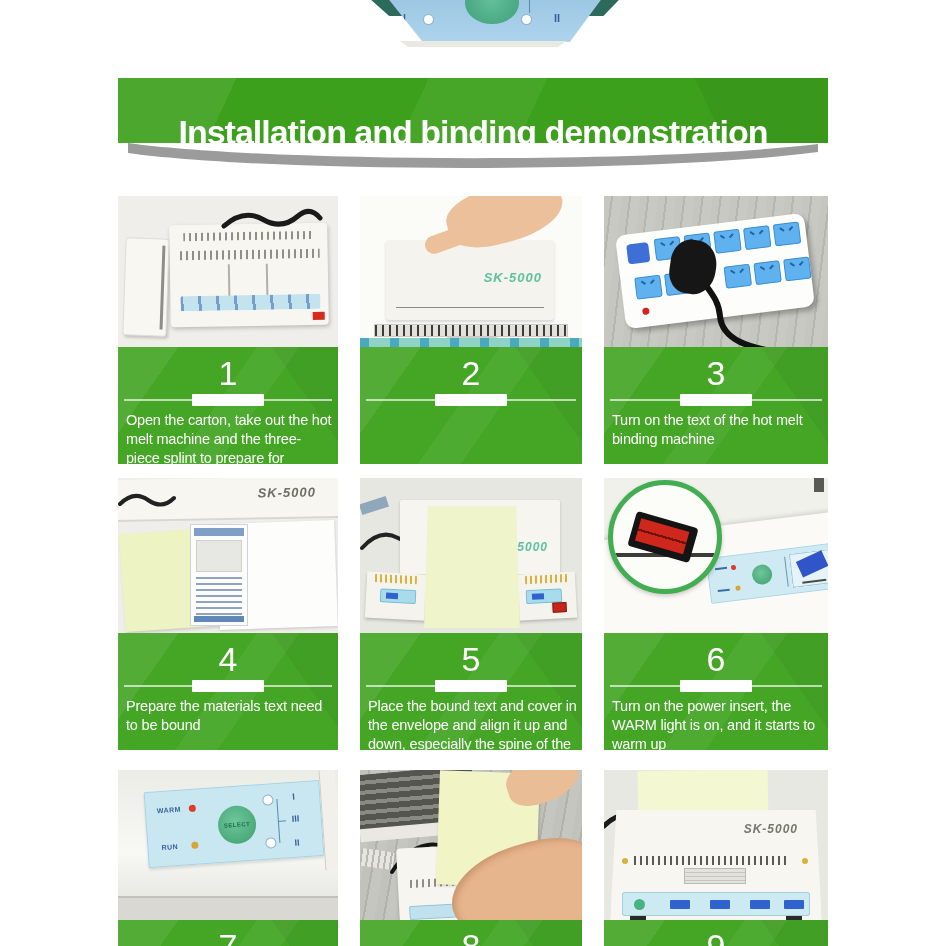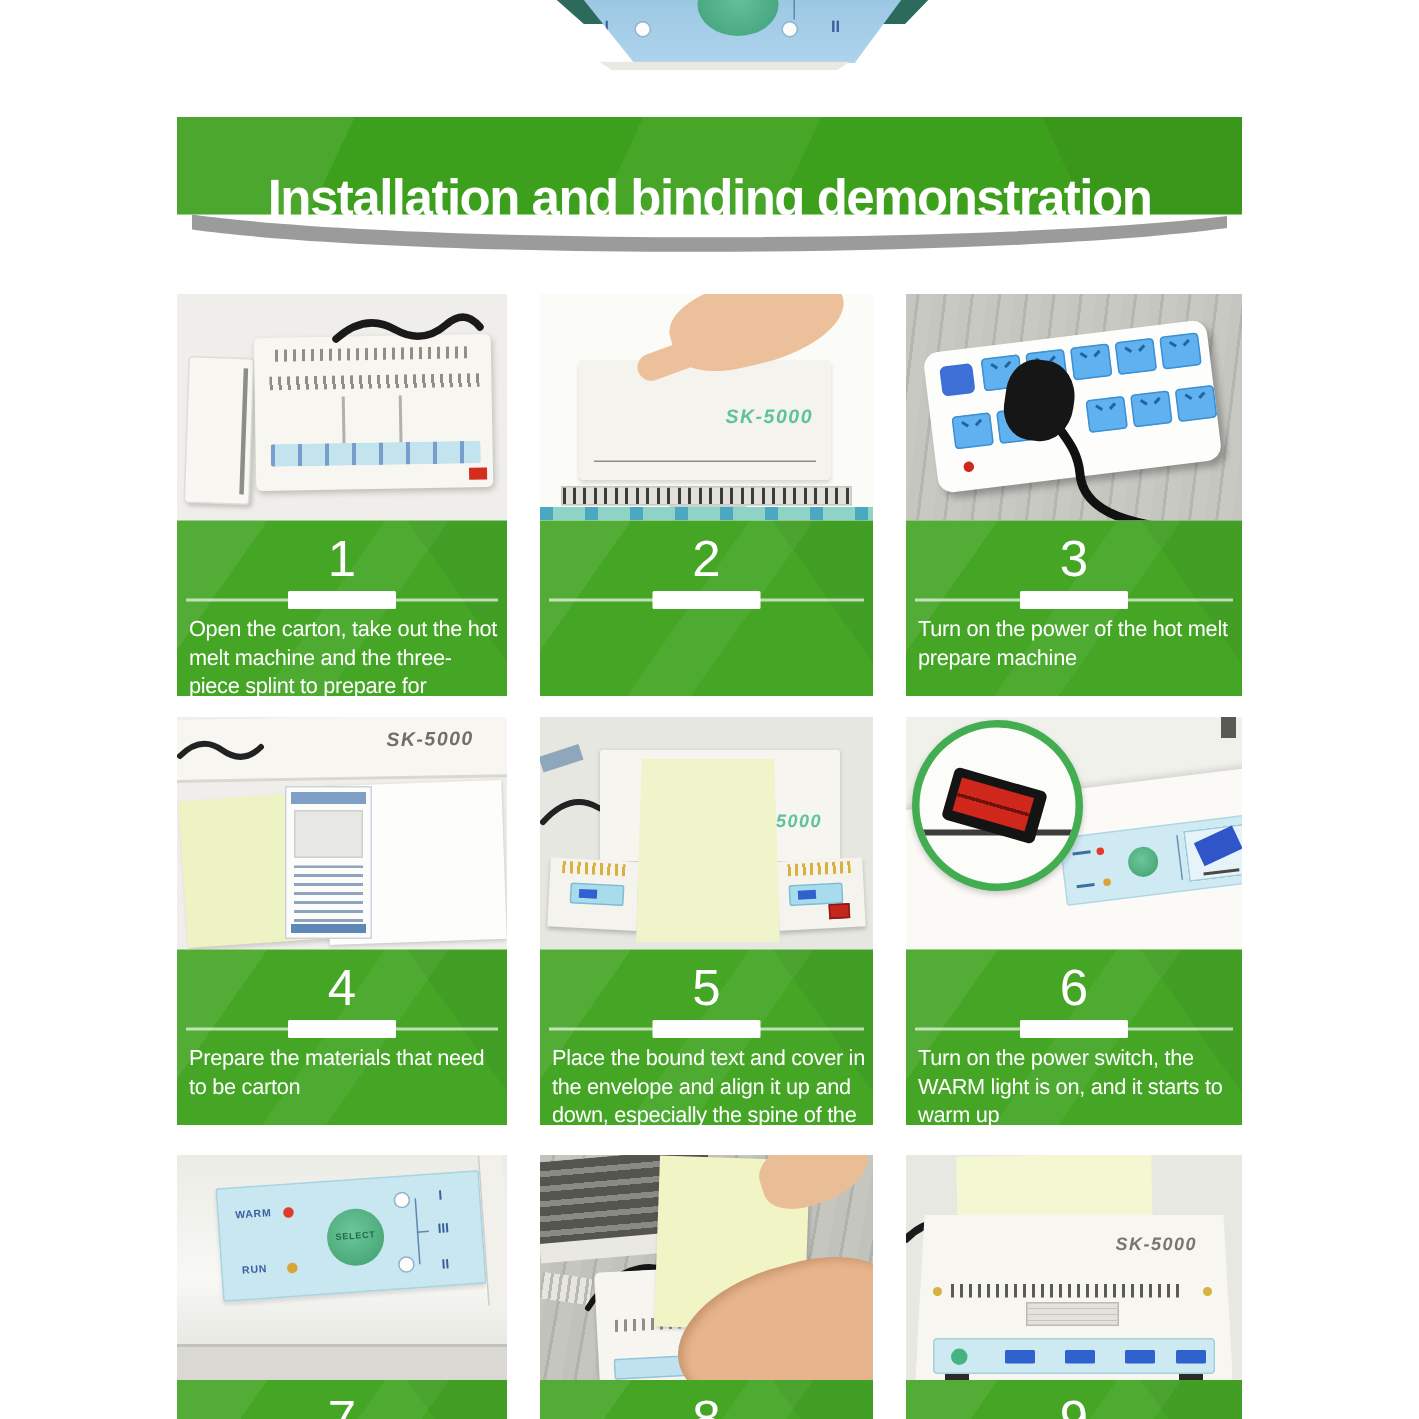--- a/index.html
+++ b/index.html
@@ -276,21 +276,21 @@
         <path d="M18,14 C 26,42 44,48 46,72 S 76,104 104,108" stroke="#111" stroke-width="6" fill="none" stroke-linecap="round"></path>
       </svg>
       <div class="abs p3-plug"></div>
     </div>
     <div class="caption">
       <div class="cap-number">3</div>
       <div class="cap-divider">
         <div class="div-line"></div>
         <div class="div-bar"></div>
       </div>
-      <div class="cap-text">Turn on the power of the hot melt prepare machine</div>
+      <div class="cap-text">Turn on the text of the hot melt binding machine</div>
     </div>
   </div>
 
   <div class="card r2 c1">
     <div class="photo p4">
       <div class="abs p4-machine">
         <div class="abs p4-model model-txt">SK-5000</div>
       </div>
       <svg class="cord" style="left:0; top:6px; width:60px; height:28px;" viewBox="0 0 60 28">
         <path d="M2,20 q14,-14 28,-4 t26,-2" stroke="#222" stroke-width="4" fill="none" stroke-linecap="round"></path>
@@ -303,21 +303,21 @@
         <div class="abs p4-lf-lines"></div>
         <div class="abs p4-lf-foot"></div>
       </div>
     </div>
     <div class="caption">
       <div class="cap-number">4</div>
       <div class="cap-divider">
         <div class="div-line"></div>
         <div class="div-bar"></div>
       </div>
-      <div class="cap-text">Prepare the materials that need to be carton</div>
+      <div class="cap-text">Prepare the materials text need to be bound</div>
     </div>
   </div>
 
   <div class="card r2 c2">
     <div class="photo p5">
       <svg class="cord" style="left:0; top:36px; width:70px; height:40px;" viewBox="0 0 70 40">
         <path d="M2,34 q18,-20 36,-10 t28,-6" stroke="#222" stroke-width="4" fill="none" stroke-linecap="round"></path>
       </svg>
       <div class="abs p5-obj"></div>
       <div class="abs p5-plate">
@@ -366,21 +366,21 @@
         </div>
       </div>
       <div class="abs p6-edge-mark"></div>
     </div>
     <div class="caption">
       <div class="cap-number">6</div>
       <div class="cap-divider">
         <div class="div-line"></div>
         <div class="div-bar"></div>
       </div>
-      <div class="cap-text">Turn on the power switch, the WARM light is on, and it starts to warm up</div>
+      <div class="cap-text">Turn on the power insert, the WARM light is on, and it starts to warm up</div>
     </div>
   </div>
 
   <div class="card r3 c1">
     <div class="photo p7">
       <div class="abs p7-panel">
         <div class="p7-lab" style="left:12px; top:16px;">WARM</div>
         <div class="abs p7-warm-dot"></div>
         <div class="p7-lab" style="left:14px; bottom:16px;">RUN</div>
         <div class="abs p7-run-dot"></div>

